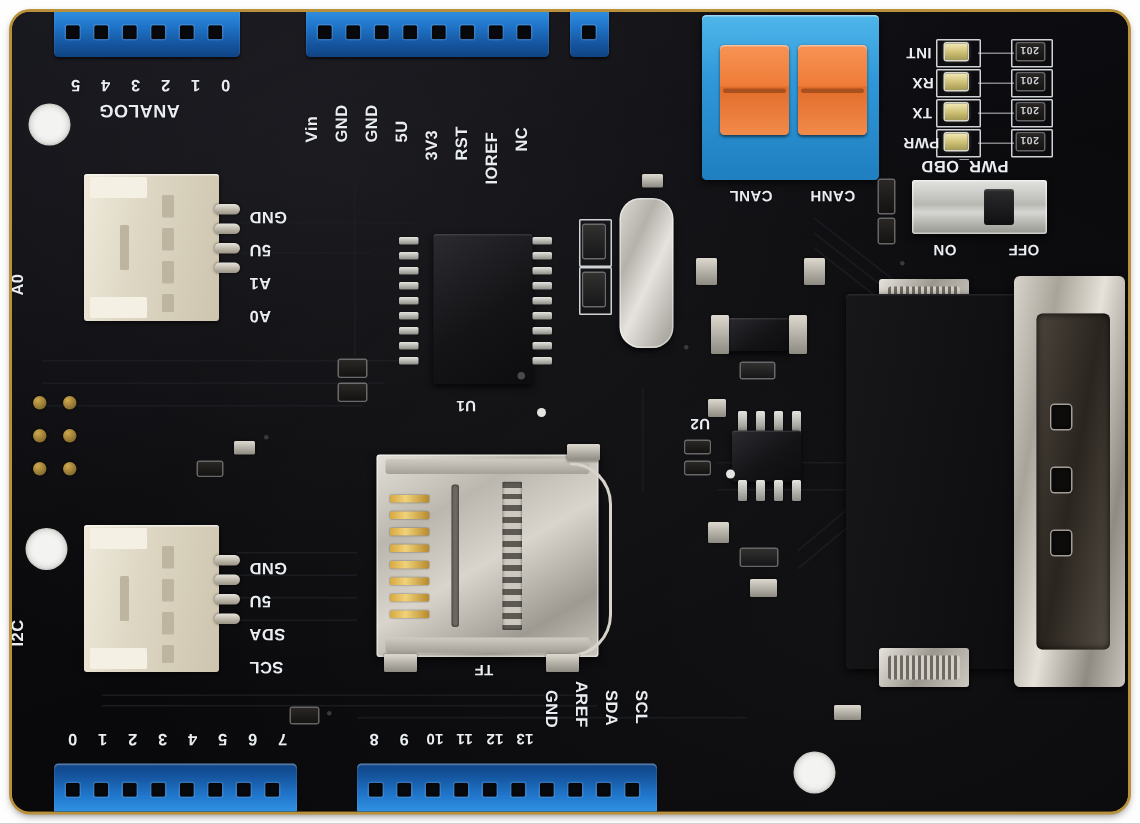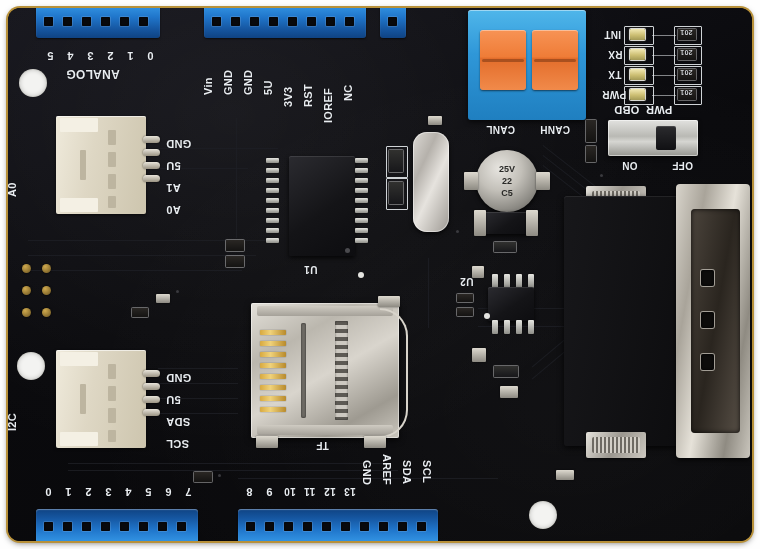--- a/index.html
+++ b/index.html
@@ -328,25 +328,20 @@
 
     <div class="smd" style="left:381px;top:142px;width:14px;height:22px;"></div>
     <div class="smd" style="left:381px;top:174px;width:14px;height:22px;"></div>
     <div class="ledframe" style="left:378px;top:138px;width:20px;height:30px;"></div>
     <div class="ledframe" style="left:378px;top:170px;width:20px;height:30px;"></div>
     <div class="smd res" style="left:218px;top:232px;width:18px;height:11px;"></div>
     <div class="smd res" style="left:218px;top:248px;width:18px;height:11px;"></div>
 
     <div class="xtal" style="left:405px;top:124px;width:36px;height:100px;"></div>
 
-    <div class="ecap" style="left:468px;top:142px;width:62px;height:62px;">
-      <span style="top:14px;">25V</span>
-      <span style="top:26px;">22</span>
-      <span style="top:38px;">C5</span>
-    </div>
     <div class="smd pad" style="left:456px;top:164px;width:14px;height:18px;"></div>
     <div class="smd pad" style="left:528px;top:164px;width:14px;height:18px;"></div>
 
     <div class="ic" style="left:476px;top:204px;width:44px;height:22px;"></div>
     <div class="smd pad" style="left:466px;top:202px;width:12px;height:26px;"></div>
     <div class="smd pad" style="left:518px;top:202px;width:12px;height:26px;"></div>
     <div class="smd" style="left:486px;top:234px;width:22px;height:10px;"></div>
     <div class="smd pad" style="left:464px;top:258px;width:12px;height:12px;"></div>
     <div class="smd pad" style="left:464px;top:340px;width:14px;height:14px;"></div>
     <div class="smd" style="left:486px;top:358px;width:24px;height:11px;"></div>

